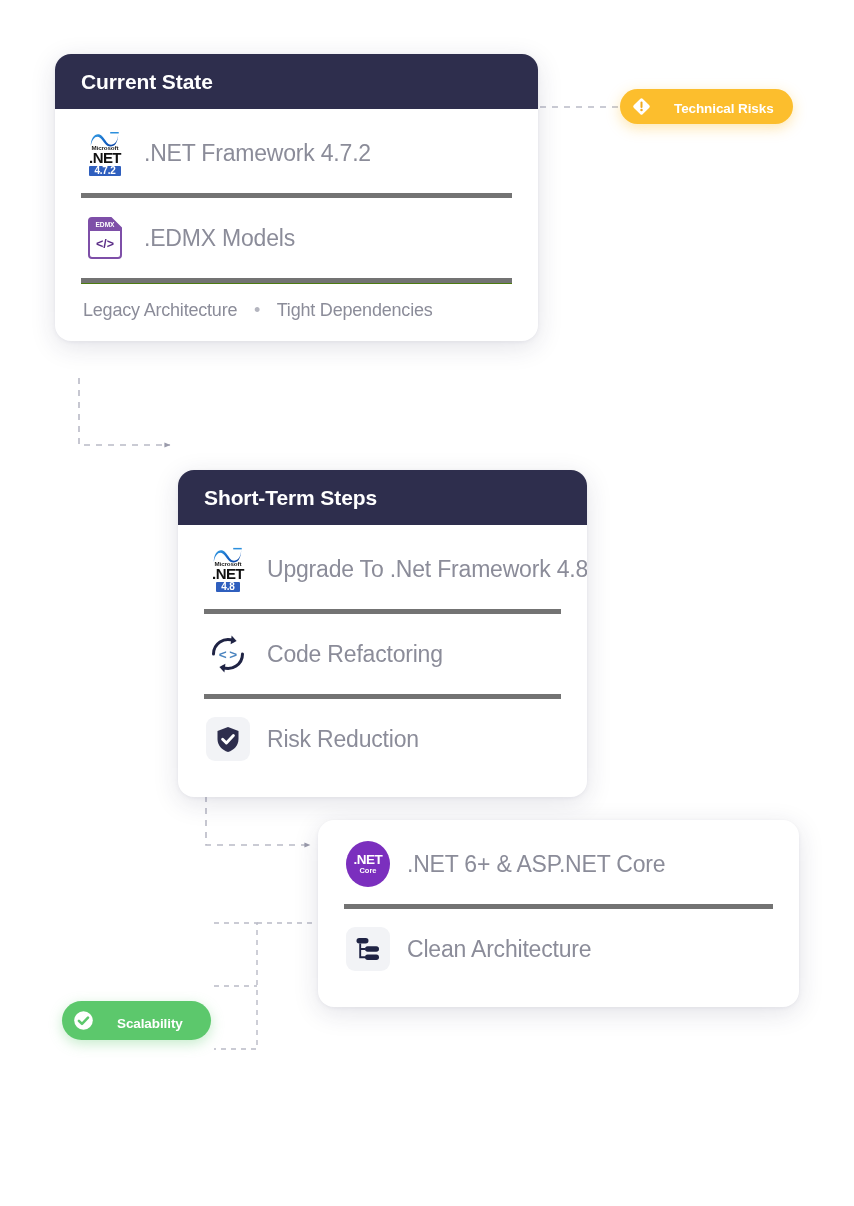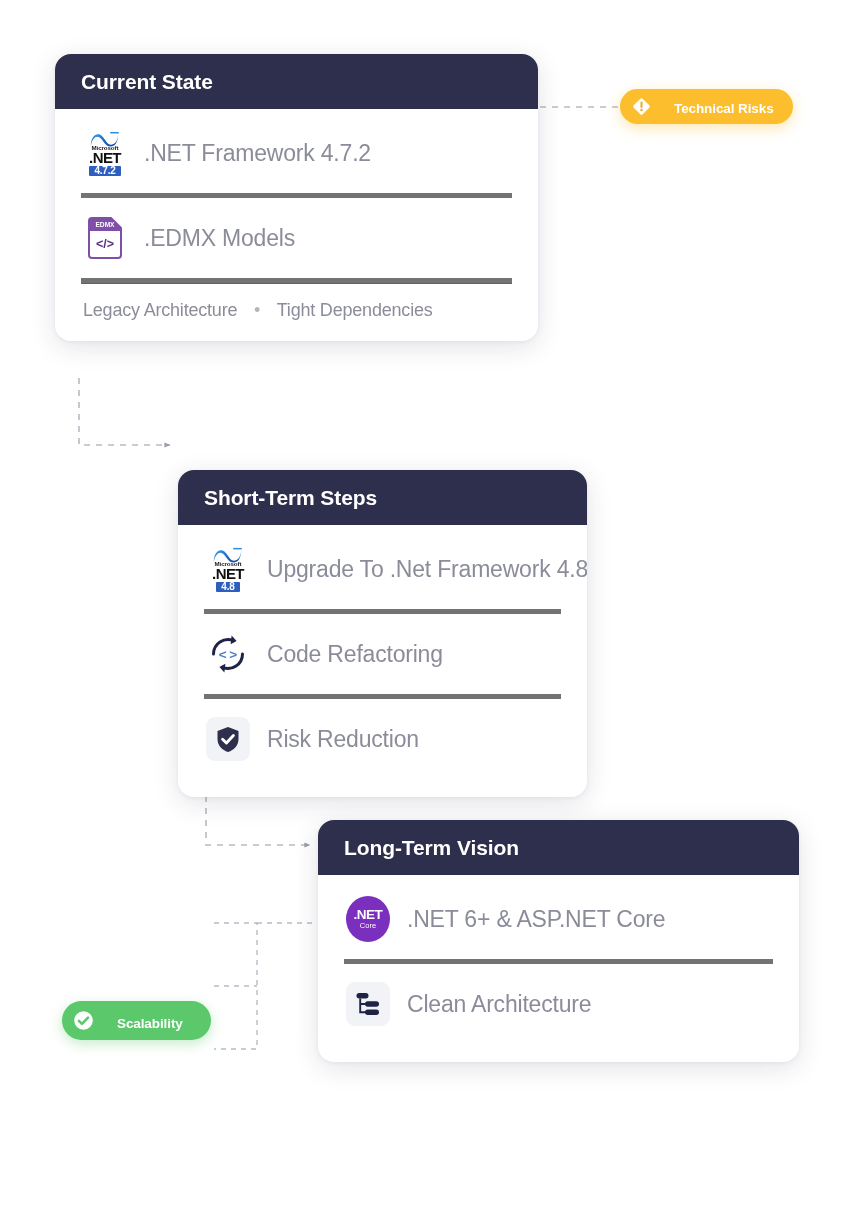--- a/index.html
+++ b/index.html
@@ -177,21 +177,21 @@
     flex-direction: column;
     align-items: center;
     justify-content: center;
     color: #ffffff;
   }
   .netcore .t1 {
     font-size: 13.5px; font-weight: bold; line-height: 13px;
     letter-spacing: -0.5px;
   }
   .netcore .t2 {
-    font-size: 7.5px; line-height: 9px; letter-spacing: 0px;
+    font-size: 7.5px; line-height: 9px; letter-spacing: 0px; font-weight: bold;
   }
 
   
   .tile {
     width: 44px; height: 44px;
     border-radius: 9px;
     background: #f2f3f6;
     display: flex; align-items: center; justify-content: center;
   }
 </style>
@@ -315,21 +315,20 @@
             </svg>
           </div>
         </div>
         <div class="row-label">Risk Reduction</div>
       </div>
 
     </div>
   </div>
 
   <div class="card" id="card-long">
-    <div class="card-header">Long-Term Vision</div>
     <div class="card-body">
 
       <div class="row">
         <div class="icon-slot">
           <div class="netcore">
             <div class="t1">.NET</div>
             <div class="t2">Core</div>
           </div>
         </div>
         <div class="row-label">.NET 6+ &amp; ASP.NET Core</div>

